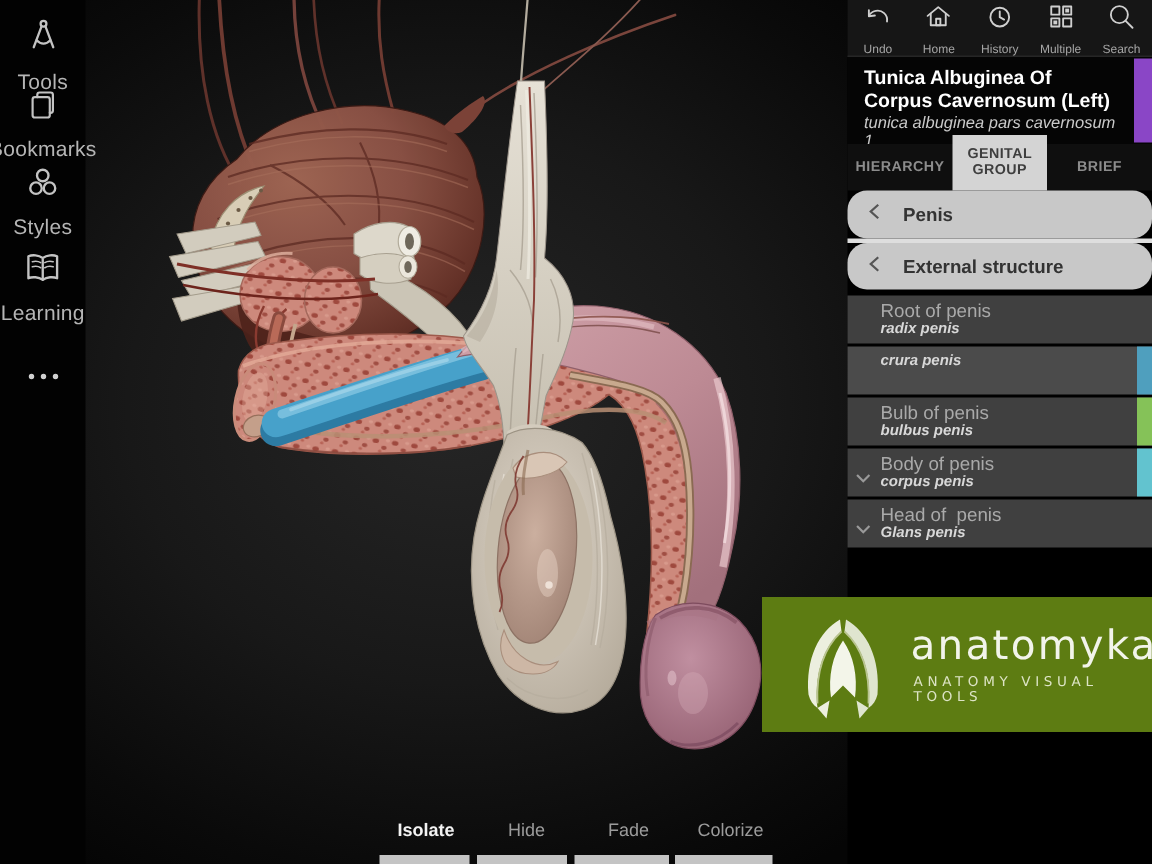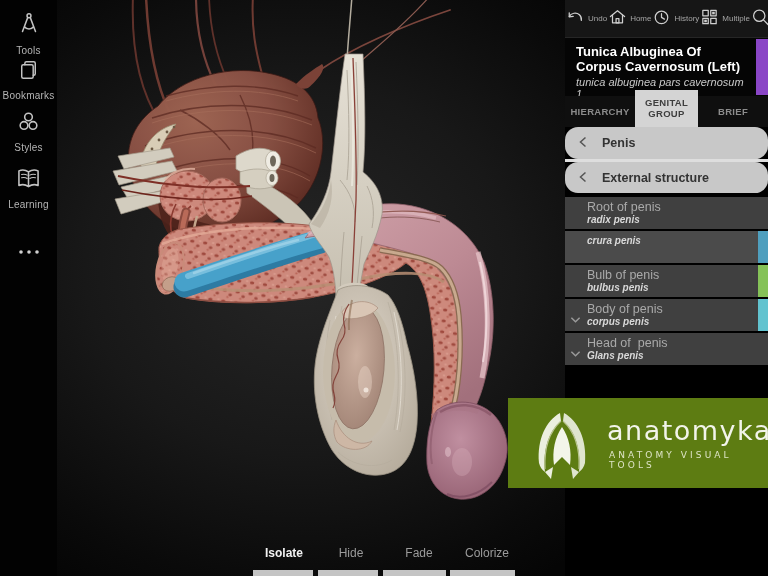--- a/index.html
+++ b/index.html
@@ -7,27 +7,27 @@
        font-family:"Liberation Sans",sans-serif;-webkit-font-smoothing:antialiased;}
 
   
   .viewport{position:absolute;inset:0;z-index:1;
     background:radial-gradient(ellipse 430px 370px at 300px 270px,#262626 0%,#181818 50%,#0a0a0a 85%,#050505 100%);}
   .model-svg{position:absolute;left:0;top:0;z-index:2;}
 
   
   .sidebar{position:absolute;left:0;top:0;width:57px;height:576px;background:#020202;z-index:5;}
   .side-item{position:absolute;left:0;width:57px;display:flex;flex-direction:column;align-items:center;color:#c3c3c3;cursor:pointer;}
-  .side-item .lbl{font-size:10px;color:#b5b5b5;margin-top:3px;letter-spacing:.2px;}
+  .side-item .lbl{font-size:14px;color:#b5b5b5;margin-top:3px;letter-spacing:.2px;}
   .side-item svg{stroke:#c3c3c3;fill:none;stroke-width:1.4;stroke-linecap:round;stroke-linejoin:round;}
 
   
   .rpanel{position:absolute;left:565px;top:0;width:203px;height:576px;background:#000;z-index:6;}
   .toolbar{height:37px;background:#161616;border-bottom:1px solid #262626;display:flex;}
-  .tb-item{flex:1;display:flex;flex-direction:row;align-items:center;justify-content:center;gap:2px;color:#cfcfcf;cursor:pointer;}
+  .tb-item{flex:1;display:flex;flex-direction:column;align-items:center;justify-content:center;gap:2px;color:#cfcfcf;cursor:pointer;}
   .tb-item svg{stroke:#cfcfcf;fill:none;stroke-width:1.5;stroke-linecap:round;stroke-linejoin:round;}
   .tb-item .lbl{font-size:8px;color:#a5a5a5;}
 
   .titleblock{position:relative;height:58px;background:#050505;padding:7px 18px 0 11px;box-sizing:border-box;}
   .titleblock .title{color:#fff;font-weight:bold;font-size:13px;line-height:14.5px;}
   .titleblock .subtitle{color:#c9c9c9;font-style:italic;font-size:11px;margin-top:2px;}
   .sel-chip{position:absolute;right:0;top:1px;width:12px;height:56px;}
 
   .tabs{position:relative;height:31px;background:#0f0f0f;display:flex;}
   .tab{display:flex;align-items:center;justify-content:center;font-size:9.5px;font-weight:bold;

